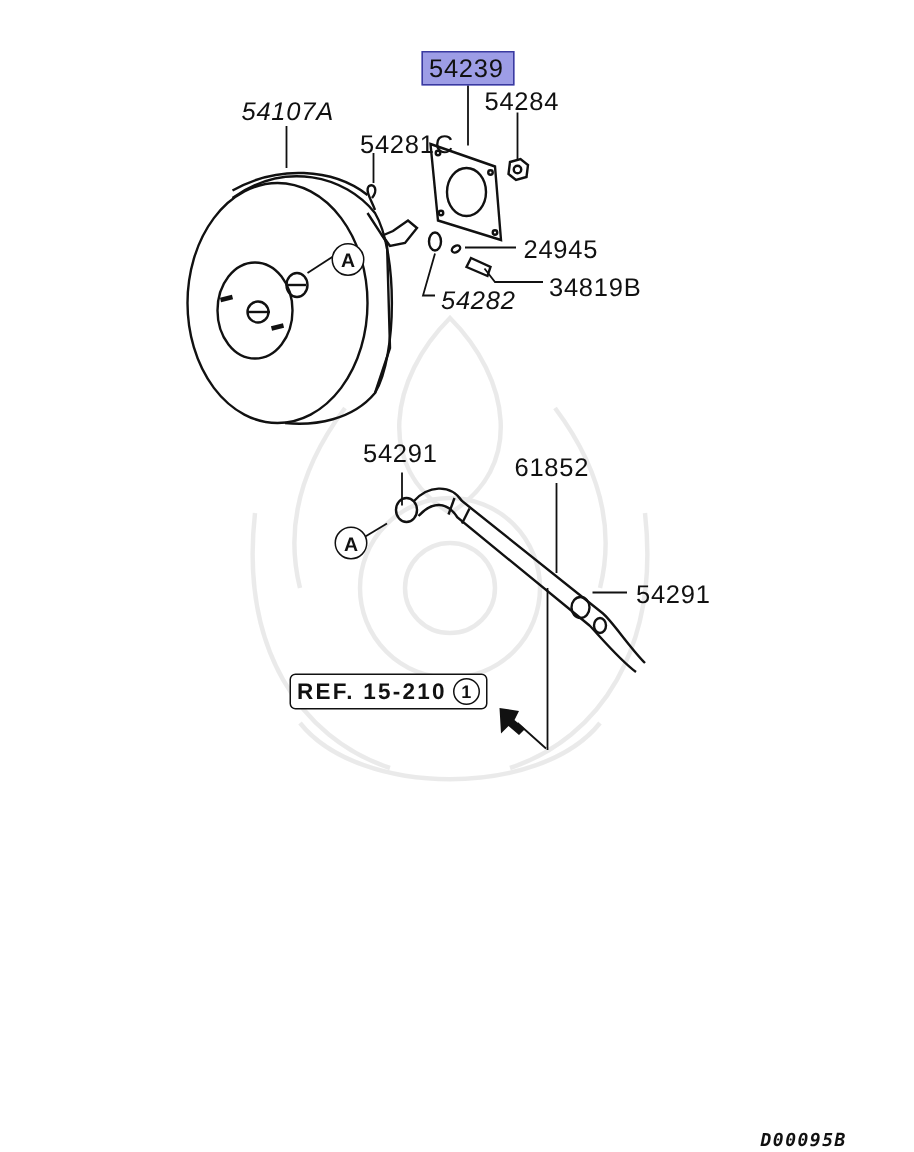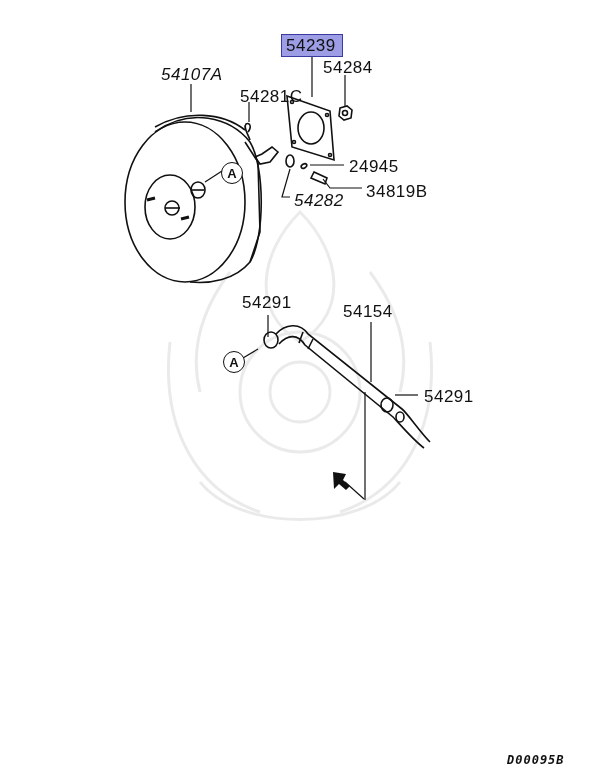--- a/index.html
+++ b/index.html
@@ -94,21 +94,25 @@
   </svg>
 
   <div class="callout highlight" style="left:281px;top:22px;">54239</div>
   <div class="callout" style="left:323px;top:47px;">54284</div>
   <div class="callout" style="left:161px;top:54px;font-style:italic;">54107A</div>
   <div class="callout" style="left:216px;top:76px;margin-left:24px;">54281C</div>
   <div class="callout" style="left:349px;top:146px;">24945</div>
   <div class="callout" style="left:366px;top:171px;">34819B</div>
   <div class="callout" style="left:294px;top:180px;font-style:italic;">54282</div>
   <div class="callout" style="left:242px;top:282px;">54291</div>
-  <div class="callout" style="left:343px;top:291px;">54154</div>
+  <div class="callout" style="left:343px;top:291px;">61852</div>
   <div class="callout" style="left:424px;top:376px;">54291</div>
 
   <div class="marker" style="left:221px;top:150px;">A</div>
   <div class="marker" style="left:223px;top:339px;">A</div>
 
+  <div class="ref-box">
+    <span>REF. 15-210</span>
+    <span class="ref-circle">1</span>
+  </div>
 
   <div class="diagram-code">D00095B</div>
 </div>
 
 </body></html>

